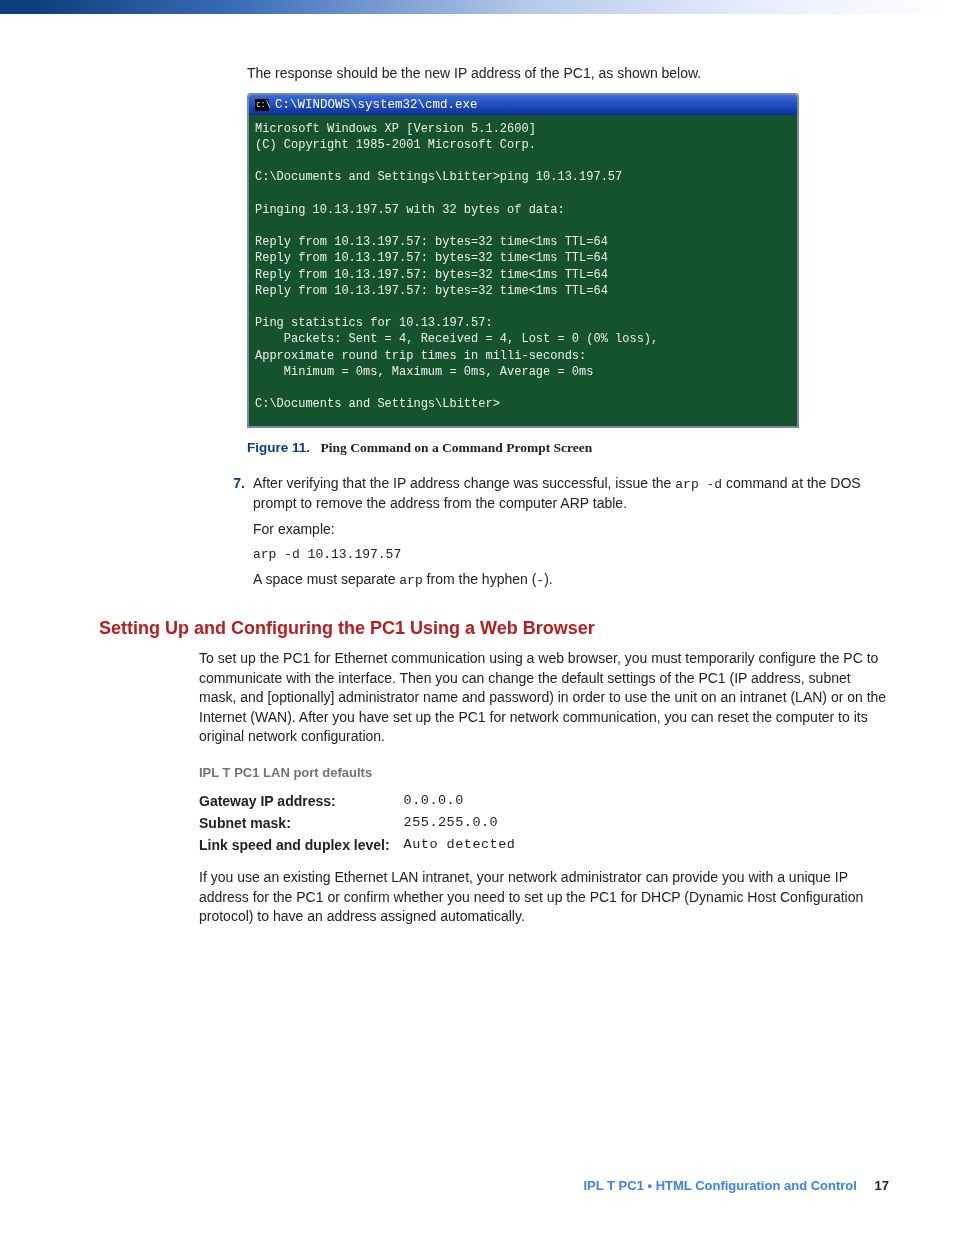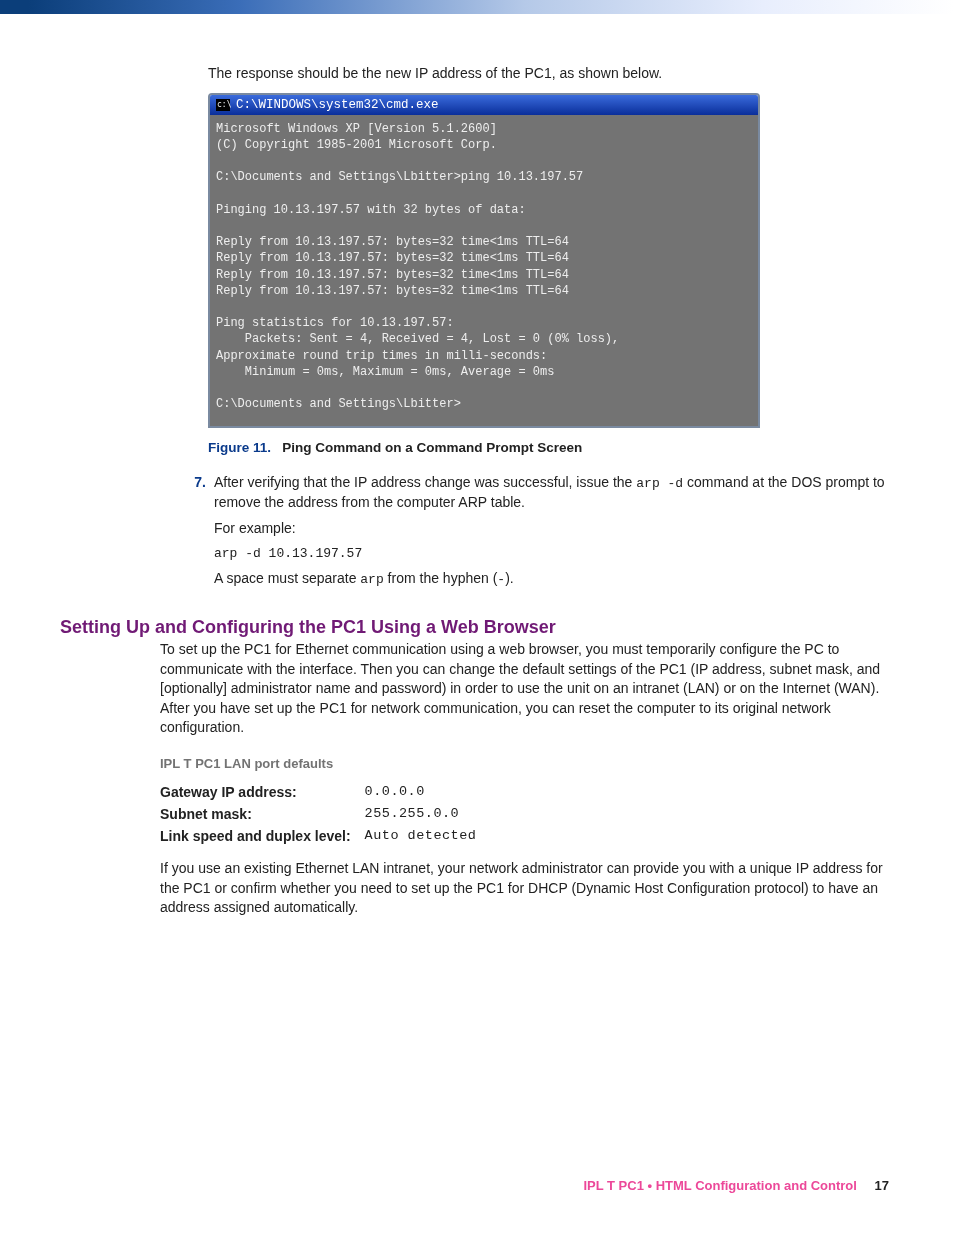--- a/index.html
+++ b/index.html
@@ -11,21 +11,21 @@
     width: 954px;
     height: 1235px;
     position: relative;
   }
   .top-accent {
     background: linear-gradient(to right, #0b3e7a 0%, #0b3e7a 3%, #3a6db8 25%, #b5c9e8 55%, #e8eefd 80%, #fff 100%);
     height: 14px;
     width: 100%;
   }
   .content {
-    padding: 50px 65px 0 60px;
+    padding: 50px 65px 0 99px;
   }
   .indent {
     margin-left: 148px;
   }
   p.body {
     line-height: 1.35;
     margin-bottom: 6px;
   }
   .cmd-window {
     margin: 10px 0 12px 148px;
@@ -50,49 +50,49 @@
     background: #000;
     position: relative;
     font-size: 8px;
     line-height: 12px;
     text-align: left;
     padding-left: 1px;
     color: #eee;
     font-family: monospace;
   }
   .cmd-body {
-    background: #737373;
+    background: #14532d;
     color: #eee;
     font-family: "Lucida Console", "Courier New", monospace;
     font-size: 12px;
     line-height: 1.35;
     padding: 6px 6px 14px 6px;
     white-space: pre;
   }
   .figcap {
     margin: 10px 0 18px 148px;
     font-size: 13.5px;
   }
   .figcap .fignum { color: #0a3a8b; font-weight: bold; }
-  .figcap .figtxt { font-weight: bold; }
+  .figcap .figtxt { font-weight: bold; font-family: Liberation Serif, serif; }
   .step {
     display: flex;
     gap: 8px;
     margin-left: 130px;
     margin-bottom: 6px;
     line-height: 1.4;
   }
   .step .num { color: #0a3a8b; font-weight: bold; min-width: 16px; text-align: right; }
   .mono { font-family: "Courier New", monospace; font-size: 13px; }
   .sub { margin-left: 154px; margin-bottom: 6px; line-height: 1.4;}
   h2.section {
-    color: #701a75;
+    color: #b91c1c;
     font-weight: bold;
     font-size: 18px;
-    margin: 28px 0 2px 0;
+    margin: 28px 0 10px 0;
   }
   .para {
     margin-left: 100px;
     line-height: 1.4;
     margin-bottom: 6px;
   }
   h3.subsection {
     color: #737373;
     font-weight: bold;
     font-size: 13px;
@@ -108,21 +108,21 @@
     vertical-align: top;
   }
   table.defaults td.k { font-weight: bold; }
   table.defaults td.v { font-family: "Courier New", monospace; font-size: 13.5px; letter-spacing: 0.5px;}
   .footer {
     position: absolute;
     bottom: 42px;
     right: 65px;
     font-size: 13px;
   }
-  .footer .ft { color: #ec4899; font-weight: bold; }
+  .footer .ft { color: #3b82f6; font-weight: bold; }
   .footer .pg { color: #222; font-weight: bold; margin-left: 14px;}
 </style>
 </head>
 <body>
 
 <div class="top-accent"></div>
 
 <div class="content">
 
   <p class="body indent">The response should be the new IP address of the PC1, as shown below.</p>

